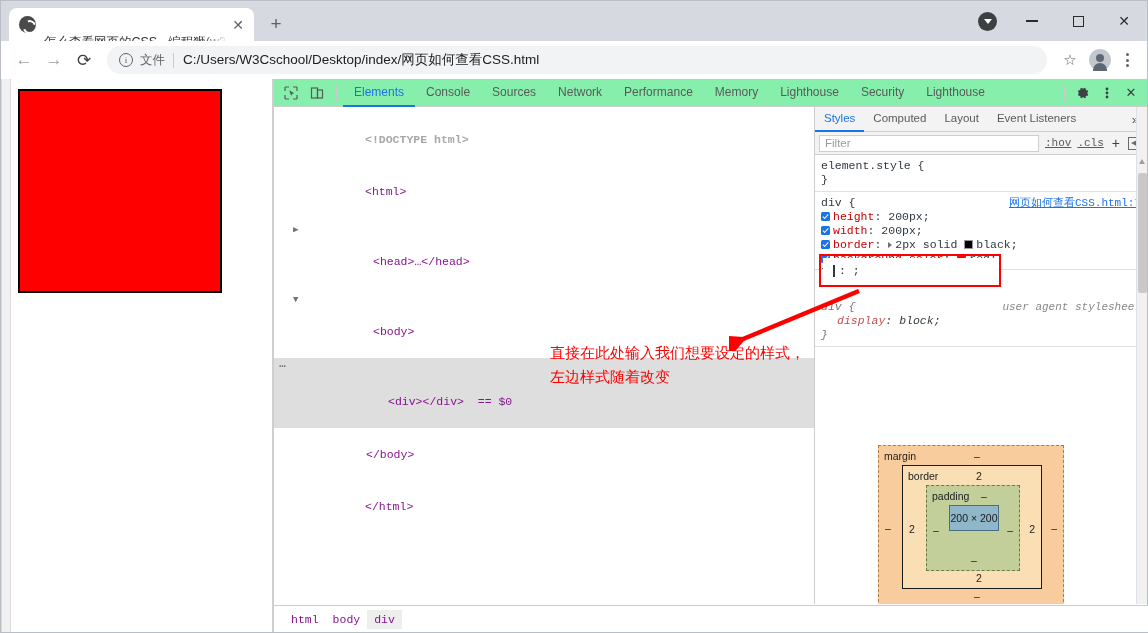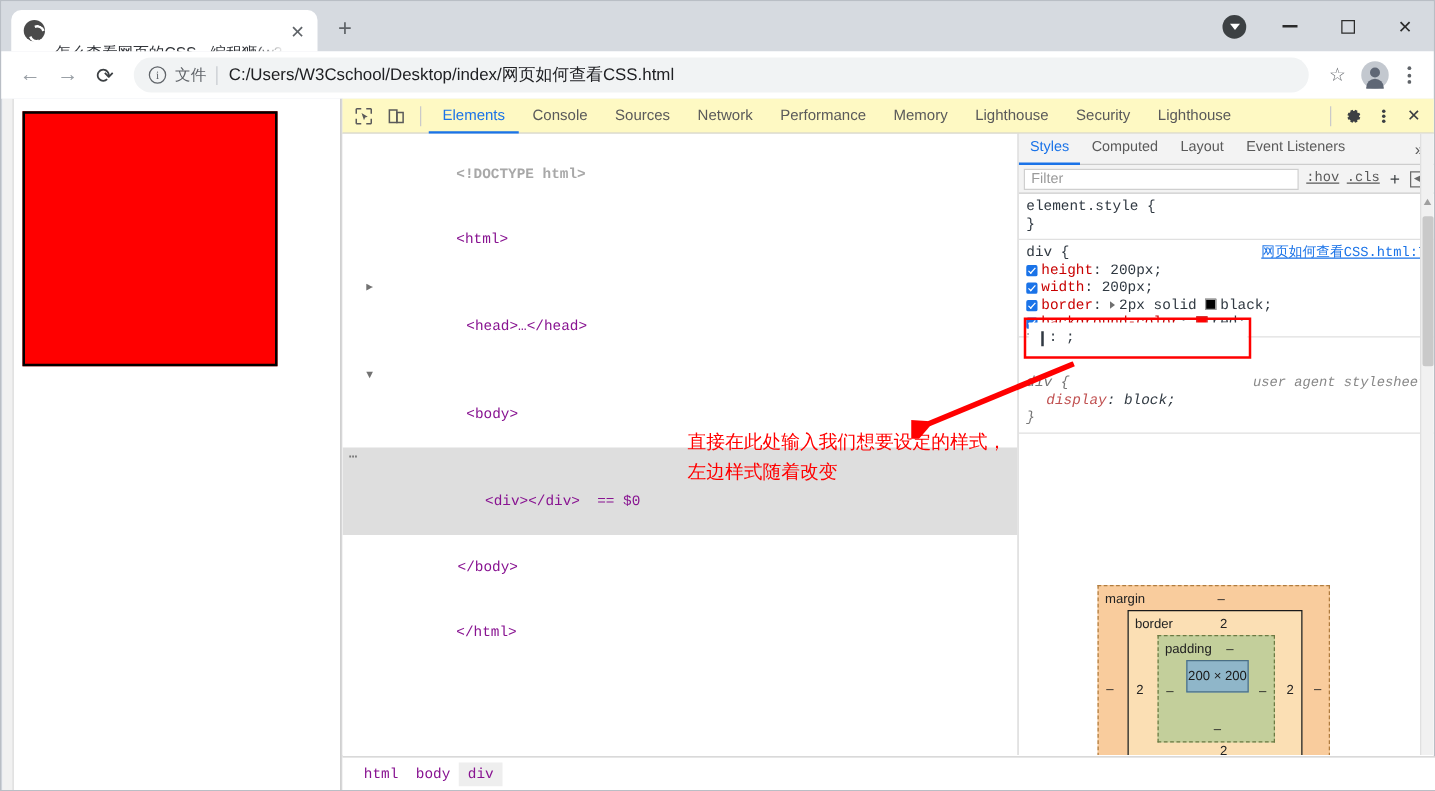--- a/index.html
+++ b/index.html
@@ -145,21 +145,21 @@
   }
 
   
   #devtools{
     position:absolute; left:272px; top:78px; width:874px; height:553px;
     background:#ffffff;
     font-family:"Liberation Sans", sans-serif;
     border-left:1px solid #cdcdcd;
   }
   #dt-toolbar{
-    height:28px; background:#fef9c3; border-bottom:1px solid #cdcdcd;
+    height:28px; background:#86efac; border-bottom:1px solid #cdcdcd;
     display:flex; align-items:center; padding-left:4px;
   }
   .dt-tool-icon{
     width:26px;height:24px;display:flex;align-items:center;justify-content:center;
     cursor:pointer; color:#5a5a5a;
   }
   .sep{width:1px;height:16px;background:#cacaca;margin:0 6px;}
   .dt-tab{
     height:28px; padding:0 11px;
     display:flex;align-items:center;
@@ -262,21 +262,21 @@
     z-index:4;
   }
   #caret{ width:2px;height:12px;background:#303942;margin-right:4px; }
   #redrect{
     position:absolute; left:4px; top:99px; width:182px; height:33px;
     border:2.5px solid #ff0000; z-index:5; pointer-events:none;
   }
 
   
   #boxmodel{
-    position:absolute; left:63px; top:313px;
+    position:absolute; left:63px; top:290px;
     width:186px; height:162px;
     background:#f9cc9d; border:1px dashed #b07c3f;
     font-family:"Liberation Sans",sans-serif; font-size:10.5px; color:#333;
   }
   .bm-label{ position:absolute; left:5px; top:3px; font-size:10.5px; color:#222;}
   .bm-v{ position:absolute; font-size:10.5px; color:#222; }
   #bm-border{
     position:absolute; left:23px; top:19px; width:140px; height:124px;
     background:#fbdfb4; border:1px solid #1a1a1a;
   }

